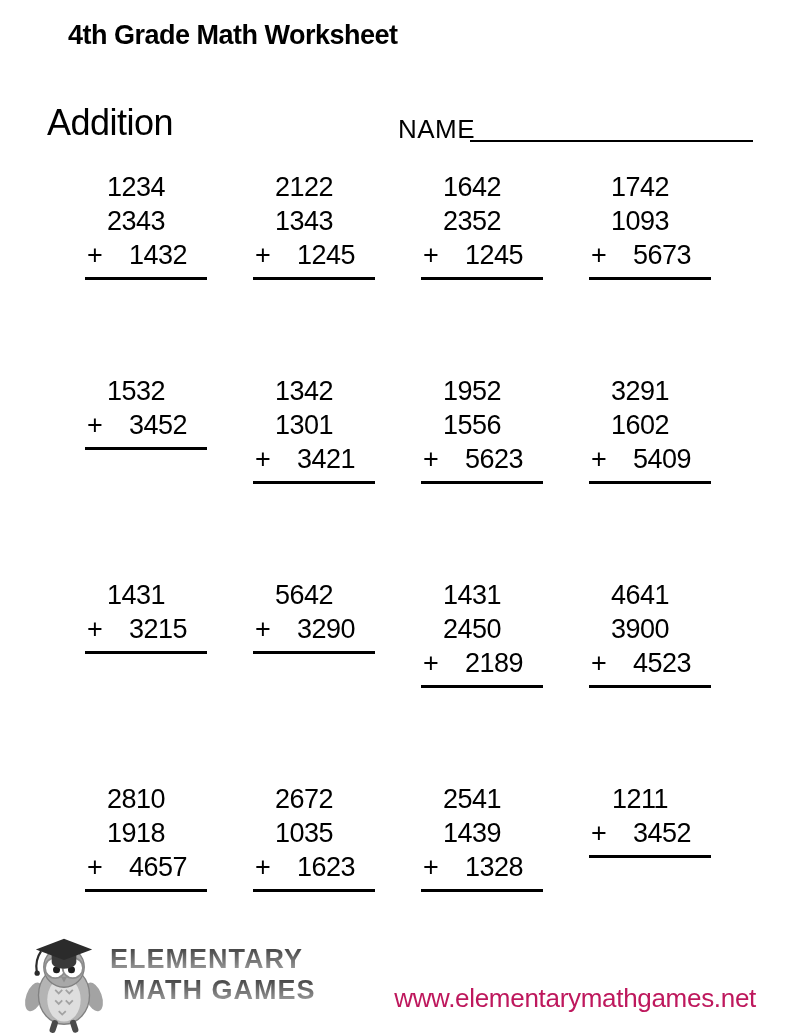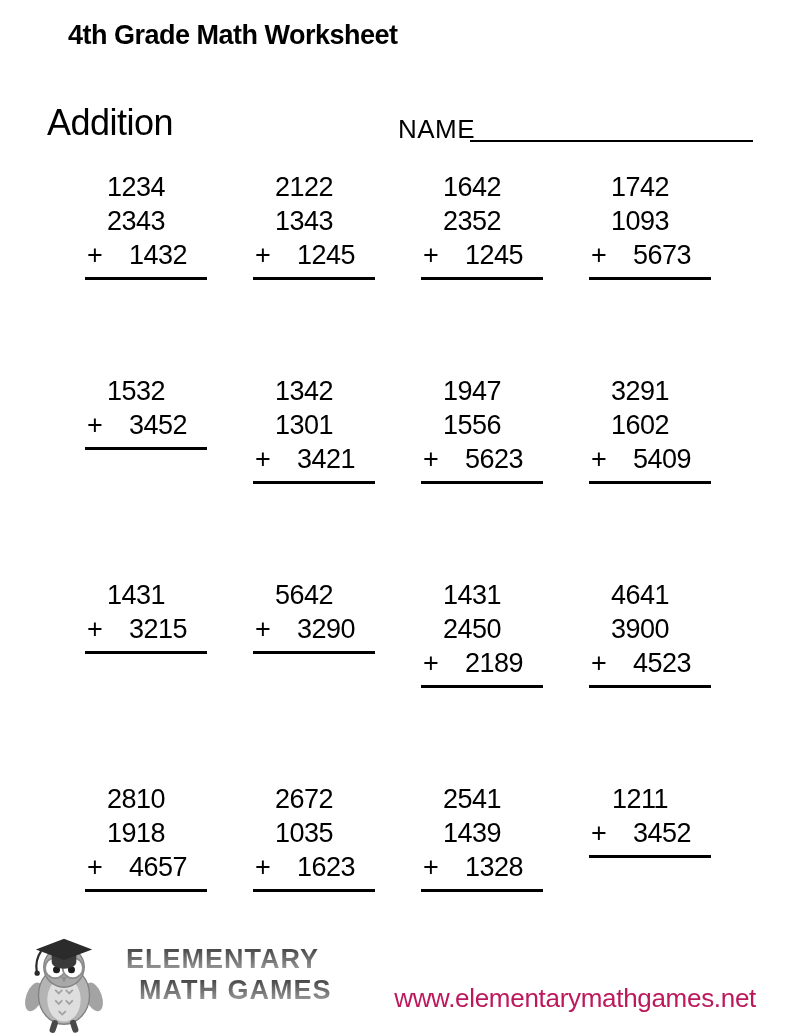--- a/index.html
+++ b/index.html
@@ -59,21 +59,21 @@
   }
   .problem .plus { padding-left: 2px; }
   .problem .num3 { padding-right: 20px; }
 
   
   .footer-logo {
     position: absolute; left: 20px; top: 936px;
     display: flex; align-items: flex-start;
   }
   .owl { width: 88px; height: 99px; }
-  .logo-text { margin-left: 18px; margin-top: 8px; }
+  .logo-text { margin-left: 2px; margin-top: 8px; }
   .logo-line {
     display: block;
     font-size: 27px; font-weight: bold;
     letter-spacing: 1px; line-height: 31px;
     background: linear-gradient(180deg, #404040 10%, #a8a8a8 95%);
     -webkit-background-clip: text;
     background-clip: text;
     color: transparent;
     white-space: nowrap;
   }
@@ -140,21 +140,21 @@
   <div class="problem">
     <div class="num">1342</div>
     <div class="num">1301</div>
     <div class="sum-row">
       <span class="plus">+</span>
       <span class="num3">3421</span>
     </div>
   </div>
 
   <div class="problem">
-    <div class="num">1947</div>
+    <div class="num">1952</div>
     <div class="num">1556</div>
     <div class="sum-row">
       <span class="plus">+</span>
       <span class="num3">5623</span>
     </div>
   </div>
 
   <div class="problem">
     <div class="num">3291</div>
     <div class="num">1602</div>

